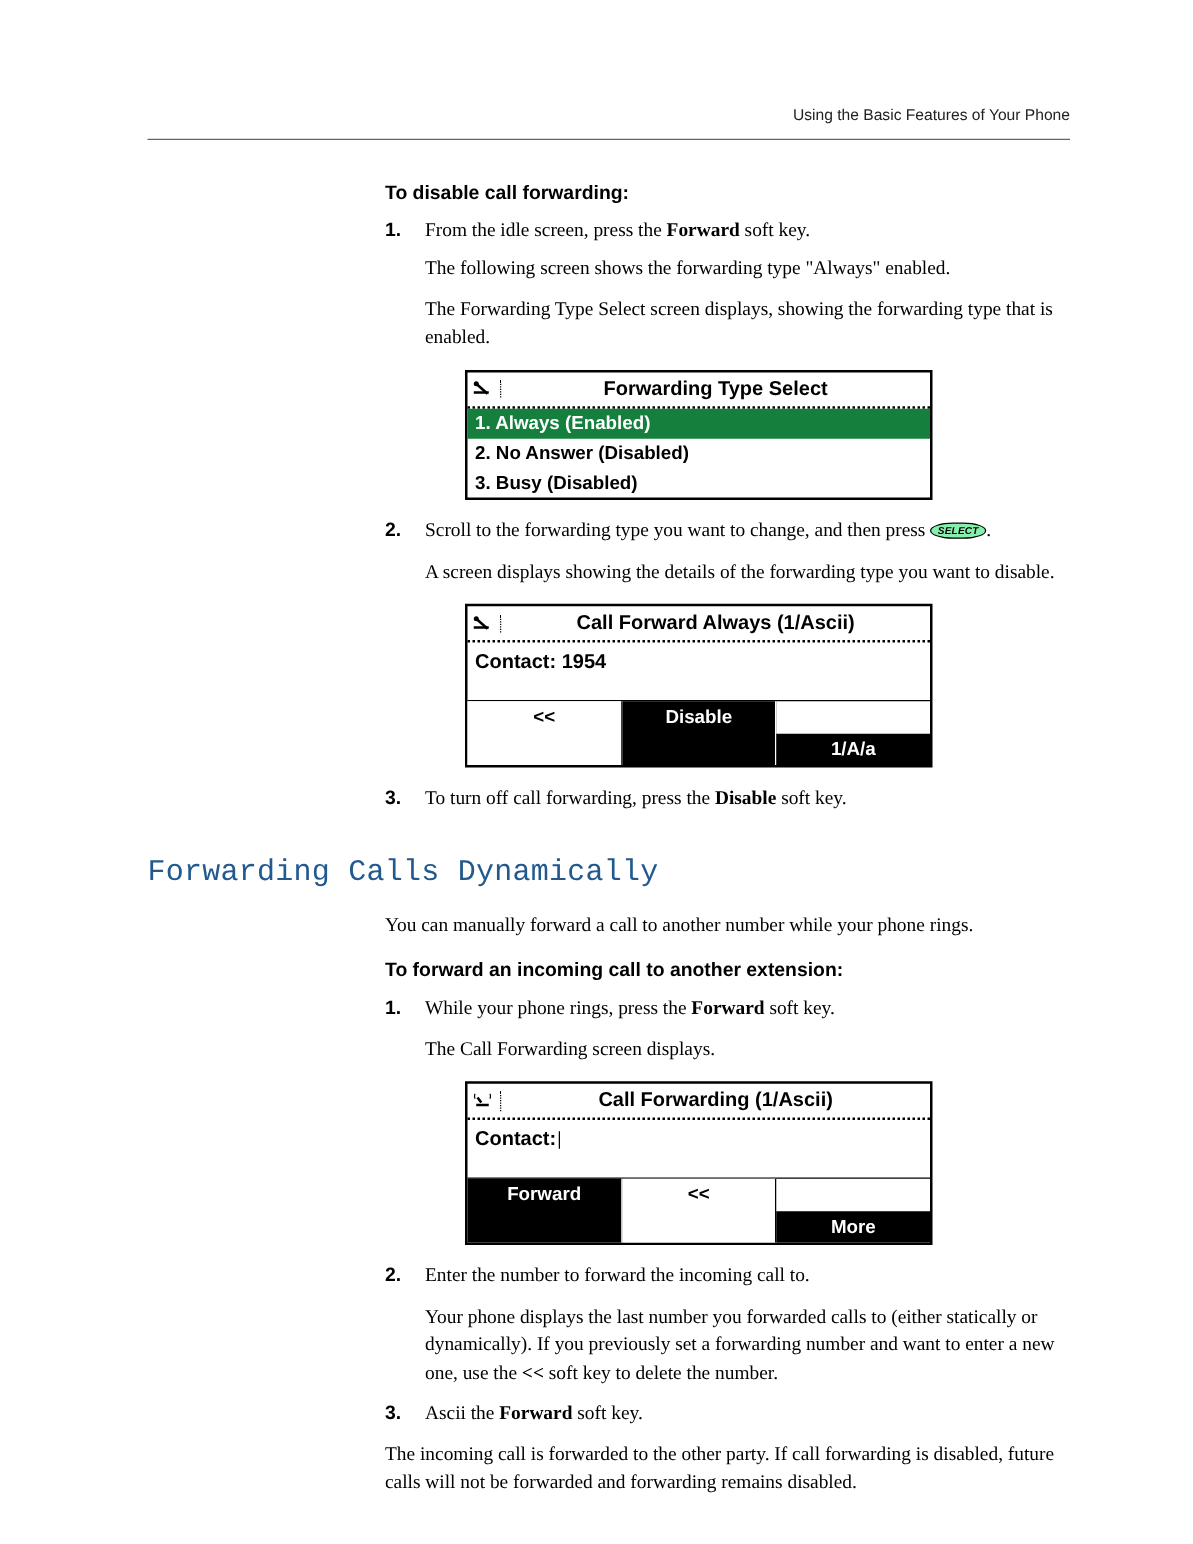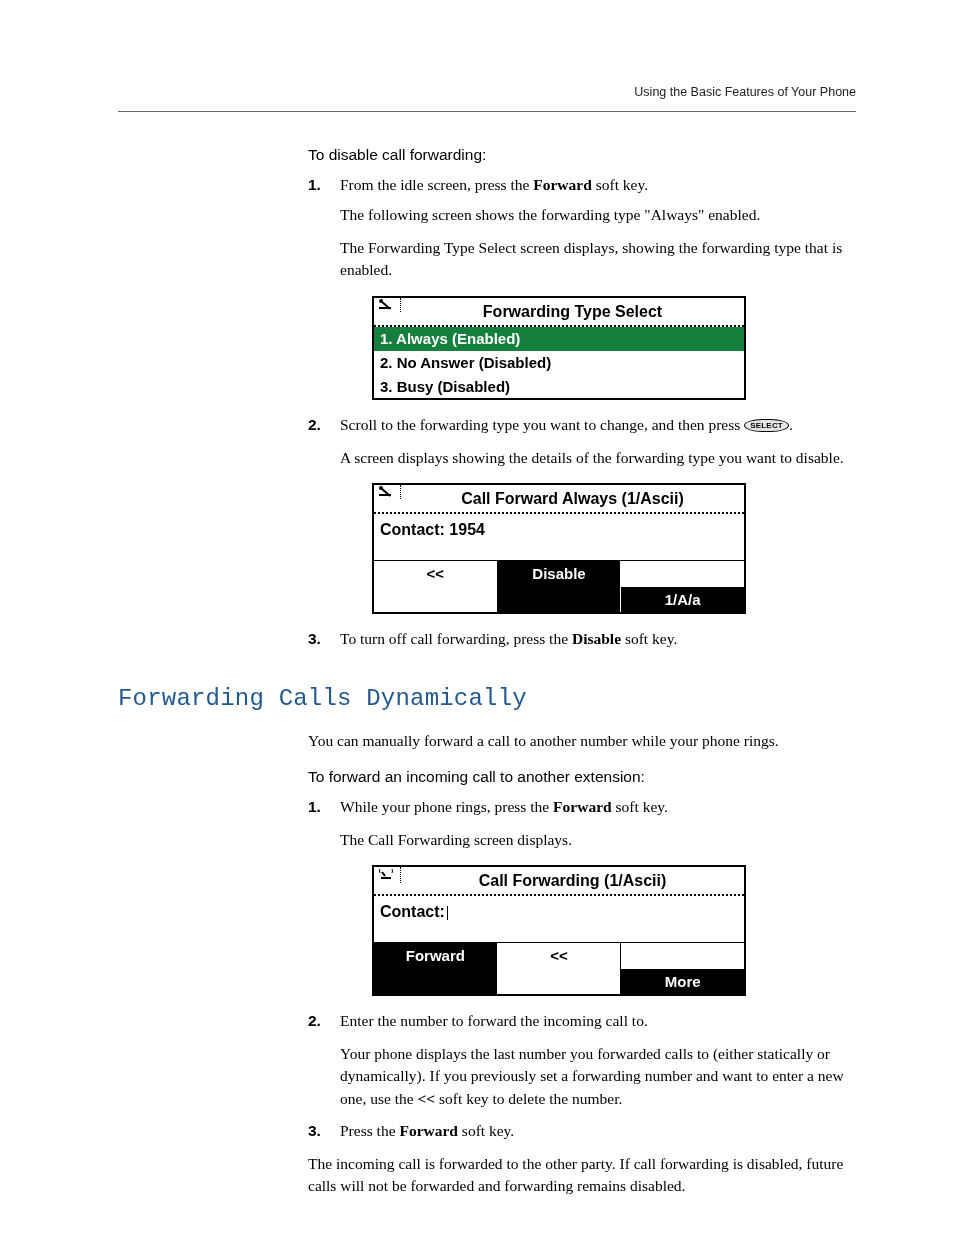--- a/index.html
+++ b/index.html
@@ -25,21 +25,21 @@
   .hr {
     border: 0;
     border-top: 1px solid #666;
     margin: 0 0 34px 0;
   }
   .content {
     margin-left: 190px;
   }
   .bold-title {
     font-family: "Gill Sans", "Trebuchet MS", sans-serif;
-    font-weight: normal;
+    font-weight: bold;
     font-size: 15.5px;
     margin: 8px 0 10px 0;
   }
   ol.steps {
     list-style: none;
     padding: 0;
     margin: 0;
   }
   ol.steps > li {
     position: relative;
@@ -67,21 +67,22 @@
     border: 1.5px solid #000;
     border-radius: 50%/60%;
     padding: 0px 5px;
     font-family: Arial, sans-serif;
     font-size: 8px;
     font-weight: bold;
     letter-spacing: 0.2px;
     line-height: 1.4;
     position: relative;
     top: -1px;
-    background: #e5e5e5;
+    background: #86efac;
+    font-style: italic;
   }
   .h2 {
     font-family: Liberation Mono, monospace;
     color: #22598f;
     font-size: 24px;
     margin: 34px 0 18px 0;
     font-weight: normal;
     letter-spacing: 0.2px;
   }
   .pagefoot {
@@ -94,21 +95,21 @@
   
   .fig {
     margin: 14px 0 14px 32px;
     width: 370px;
     border: 2.5px solid #000;
     background: #fff;
     font-family: Arial, Helvetica, sans-serif;
   }
   .fig .titlebar {
     display: flex;
-    align-items: flex-start;
+    align-items: center;
     border-bottom: 2px dotted #000;
   }
   .fig .icon {
     width: 26px;
     border-right: 1px dotted #000;
     display: flex;
     align-items: center;
     justify-content: center;
     font-size: 14px;
   }
@@ -268,21 +269,21 @@
       </li>
 
       <li>
         <span class="num">2.</span>
         <span>Enter the number to forward the incoming call to.</span>
         <div class="p" style="margin-left:0;margin-top:10px;"><span>Your phone displays the last number you forwarded calls to (either statically or dynamically). If you previously set a forwarding number and want to enter a new one, use the </span><strong>&lt;&lt;</strong><span> soft key to delete the number.</span></div>
       </li>
 
       <li>
         <span class="num">3.</span>
-        <span><span>Press the </span><strong>Forward</strong><span> soft key.</span></span>
+        <span><span>Ascii the </span><strong>Forward</strong><span> soft key.</span></span>
       </li>
     </ol>
 
     <div class="p" style="margin-top:6px;">The incoming call is forwarded to the other party. If call forwarding is disabled, future calls will not be forwarded and forwarding remains disabled.</div>
   </div>
 
   <div class="pagefoot">3 - 13</div>
 </div>
 
 </body></html>

